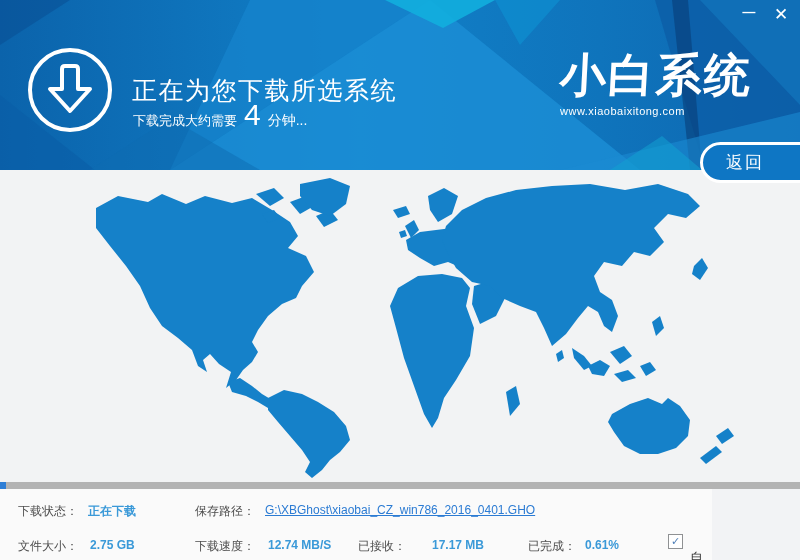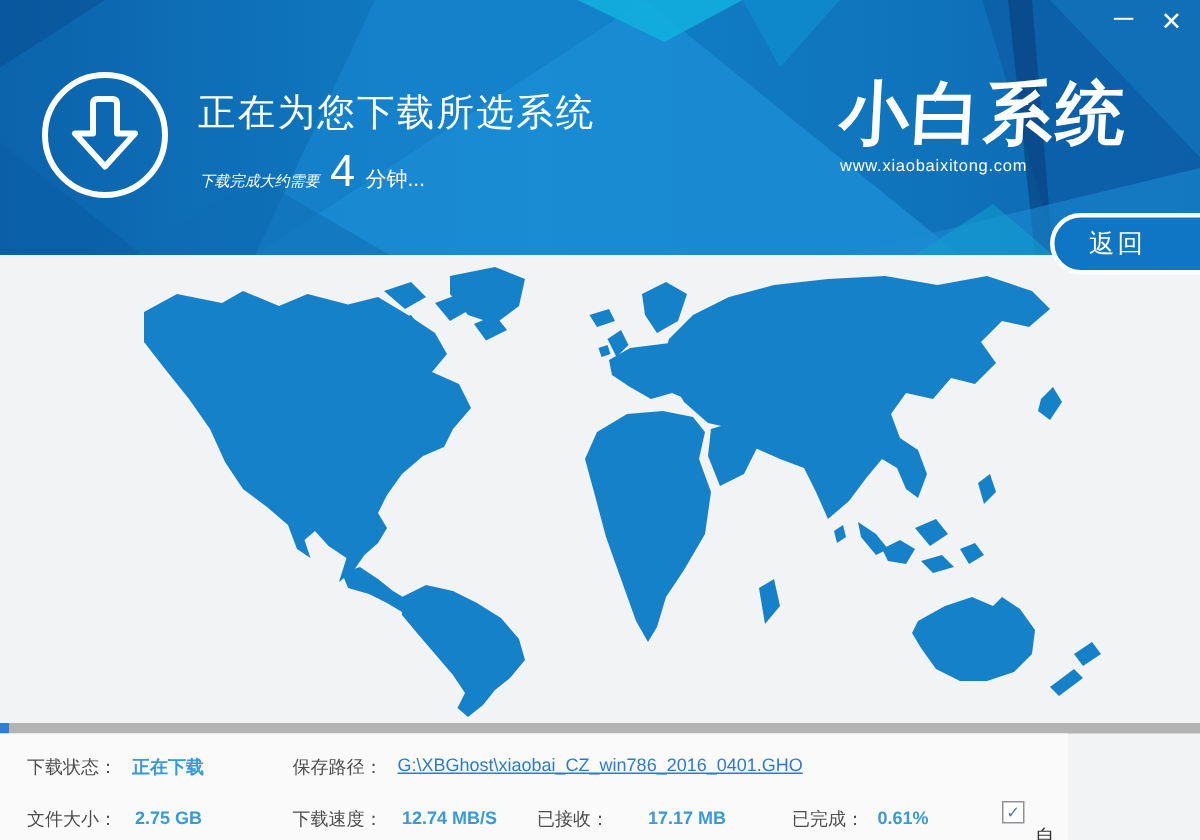--- a/index.html
+++ b/index.html
@@ -7,23 +7,23 @@
   .window{position:relative;width:800px;height:560px;overflow:hidden;background:#f2f3f5;}
 
   
   .header{position:absolute;left:0;top:0;width:800px;height:170px;overflow:hidden;}
   .header svg.bg{position:absolute;left:0;top:0;}
   .win-btn{position:absolute;color:#ffffff;cursor:pointer;text-align:center;}
   .btn-min{top:1px;right:38px;width:26px;height:26px;font-size:18px;line-height:22px;font-weight:bold;}
   .btn-close{top:3px;right:6px;width:26px;height:26px;font-size:17px;line-height:24px;}
 
   .dl-icon{position:absolute;left:25px;top:45px;z-index:3;}
-  .head-title{position:absolute;left:132px;top:58px;color:#ffffff;font-size:25px;letter-spacing:1.5px;z-index:3;}
+  .head-title{position:absolute;left:132px;top:74px;color:#ffffff;font-size:25px;letter-spacing:1.5px;z-index:3;}
   .head-sub{position:absolute;left:133px;top:98px;color:#ffffff;z-index:3;display:flex;align-items:baseline;}
-  .head-sub .pre{font-size:10px;font-style:italic;}
+  .head-sub .pre{font-size:13px;}
   .head-sub .num{font-size:30px;margin:0 7px;font-weight:400;}
   .head-sub .suf{font-size:14px;}
 
   .brand{position:absolute;left:560px;top:48px;z-index:3;color:#fff;}
   .brand .logo{font-size:46px;font-weight:900;letter-spacing:2px;transform:skewX(-3deg);line-height:1.2;}
   .brand .site{font-size:11px;margin-top:2px;letter-spacing:.5px;}
 
   .back-btn{position:absolute;top:142px;right:-34px;width:134px;height:41px;z-index:6;
     background:#0e76c4;border:3px solid #ffffff;border-radius:23px;color:#ffffff;
     font-size:17px;letter-spacing:2px;display:flex;align-items:center;justify-content:center;

